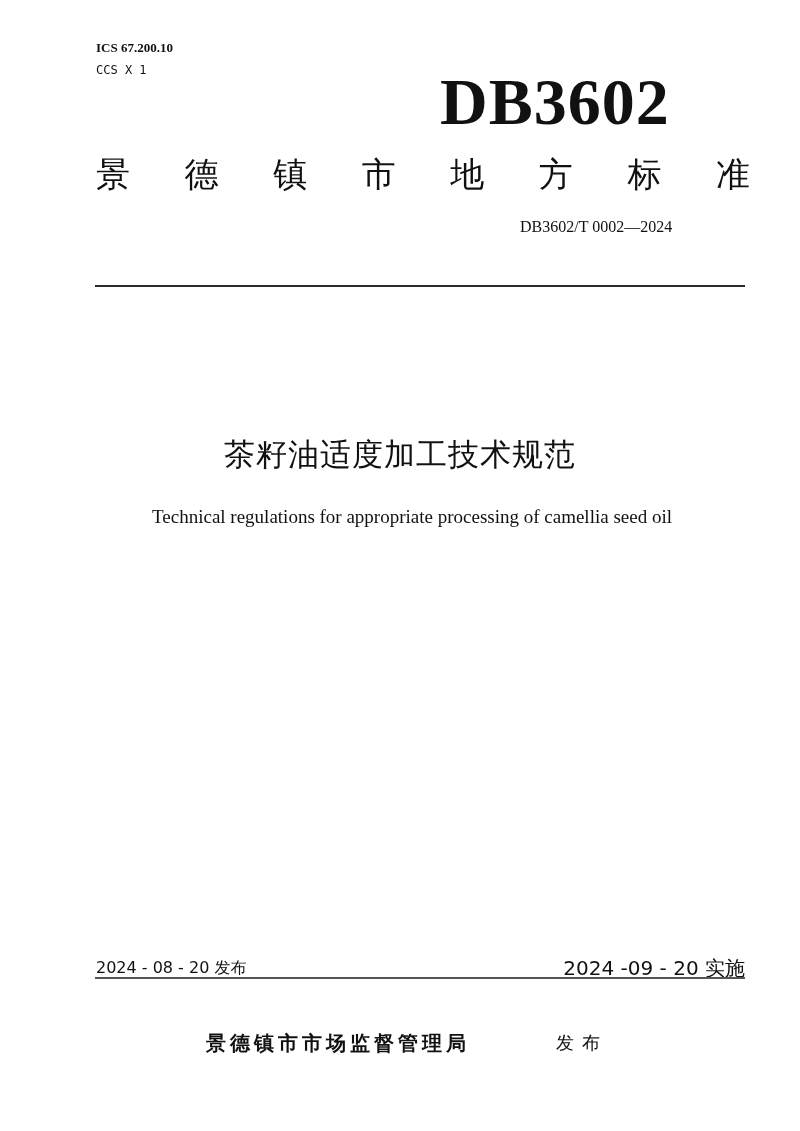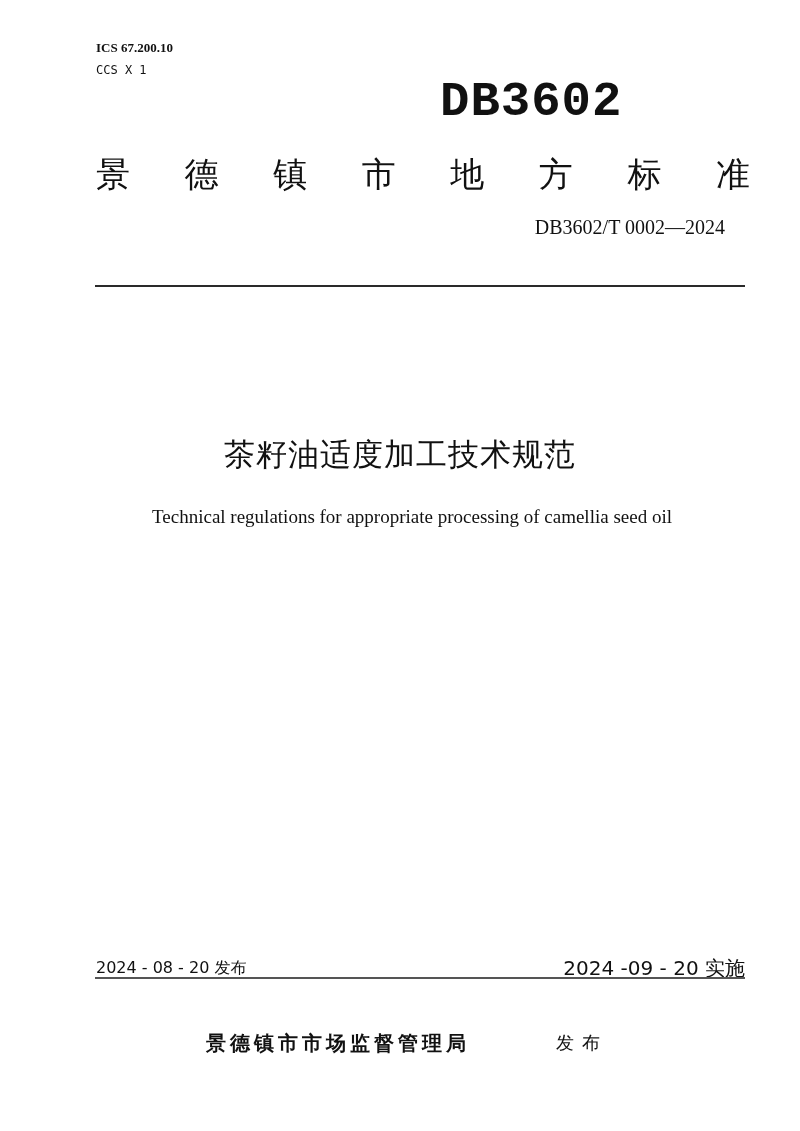--- a/index.html
+++ b/index.html
@@ -1,23 +1,23 @@
 <!DOCTYPE html>
 <html><head>
 <meta charset="utf-8">
 <style>
   html, body { margin: 0; padding: 0; background: #ffffff; }
   body { width: 800px; height: 1131px; position: relative; overflow: hidden; color: #111; }
   .abs { position: absolute; }
   .ics { left: 96px; top: 40px; font-family: "Liberation Serif", serif; font-size: 13px; line-height: 16px; font-weight: bold; }
   .ccs { left: 96px; top: 62px; font-family: "DejaVu Sans Mono", monospace; font-size: 12px; line-height: 16px; }
-  .dbcode { left: 440px; top: 62px; width: 285px; font-family: Liberation Mono, monospace; font-weight: bold; font-size: 49px; line-height: 80px; letter-spacing: 1px; }
+  .dbcode { left: 440px; top: 62px; width: 285px; font-family: Liberation Serif, serif; font-weight: bold; font-size: 66px; line-height: 80px; letter-spacing: 1px; }
   .stdtype { left: 96px; top: 152px; width: 654px; display: flex; justify-content: space-between; font-family: "DejaVu Sans", sans-serif; font-size: 34px; line-height: 44px; }
   .stdtype span { display: inline-block; }
-  .stdnum { left: 520px; top: 216px; width: 205px; text-align: right; font-family: "Liberation Serif", serif; font-size: 20px; line-height: 22px; }
+  .stdnum { left: 520px; top: 216px; width: 205px; font-family: "Liberation Serif", serif; font-size: 16px; line-height: 22px; }
   .toprule { left: 95px; top: 285px; width: 650px; height: 0; border-top: 2px solid #2a2a2a; }
   .title-cn { left: 0; top: 432px; width: 800px; text-align: center; font-family: "DejaVu Sans", sans-serif; font-size: 31px; line-height: 44px; letter-spacing: 1px; }
   .title-en { left: 0; top: 504px; width: 800px; text-align: center; font-family: "Liberation Serif", serif; font-size: 19px; line-height: 26px; margin-left: 12px; }
   .pubdate { left: 96px; top: 957px; font-family: "DejaVu Sans", sans-serif; font-size: 16px; line-height: 22px; }
   .impdate { left: 540px; top: 957px; width: 205px; text-align: right; font-family: "DejaVu Sans", sans-serif; font-size: 20px; line-height: 22px; }
   .bottomrule { left: 95px; top: 977px; width: 650px; height: 0; border-top: 2px solid #555; }
   .issuer { left: 206px; top: 1029px; font-family: "DejaVu Sans", sans-serif; font-size: 20px; line-height: 28px; letter-spacing: 4px; font-weight: bold; }
   .issue-label { left: 556px; top: 1029px; font-family: "DejaVu Sans", sans-serif; font-size: 18px; line-height: 28px; letter-spacing: 8px; }
 </style>
 </head>

